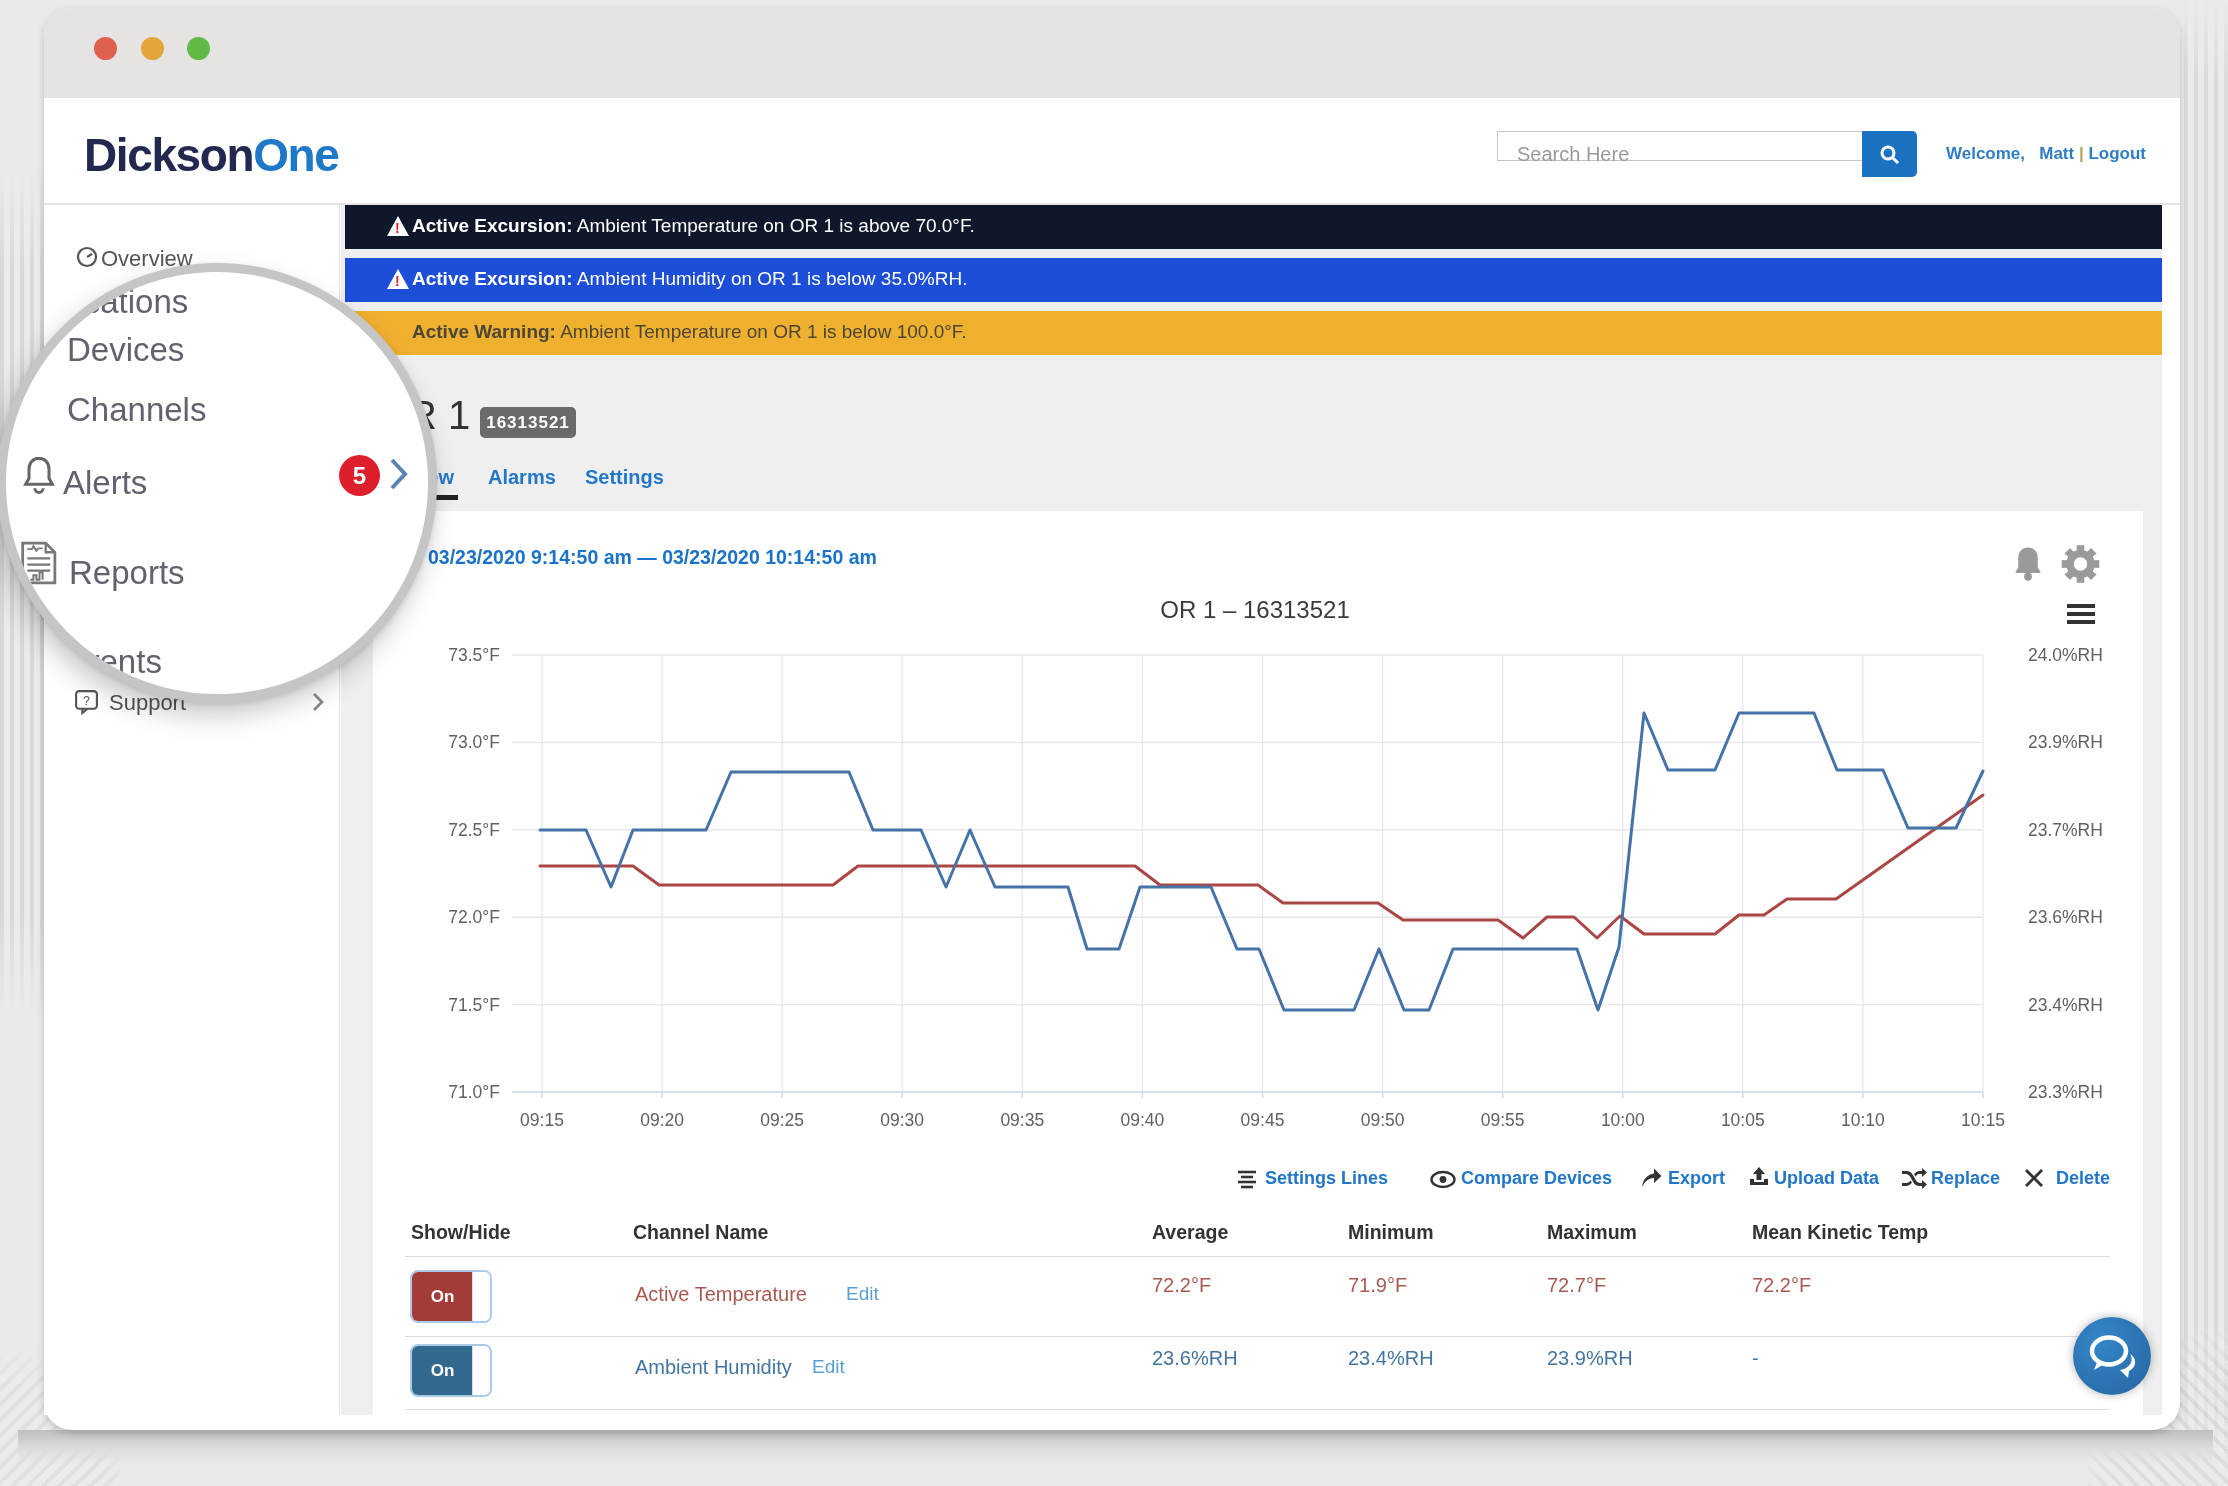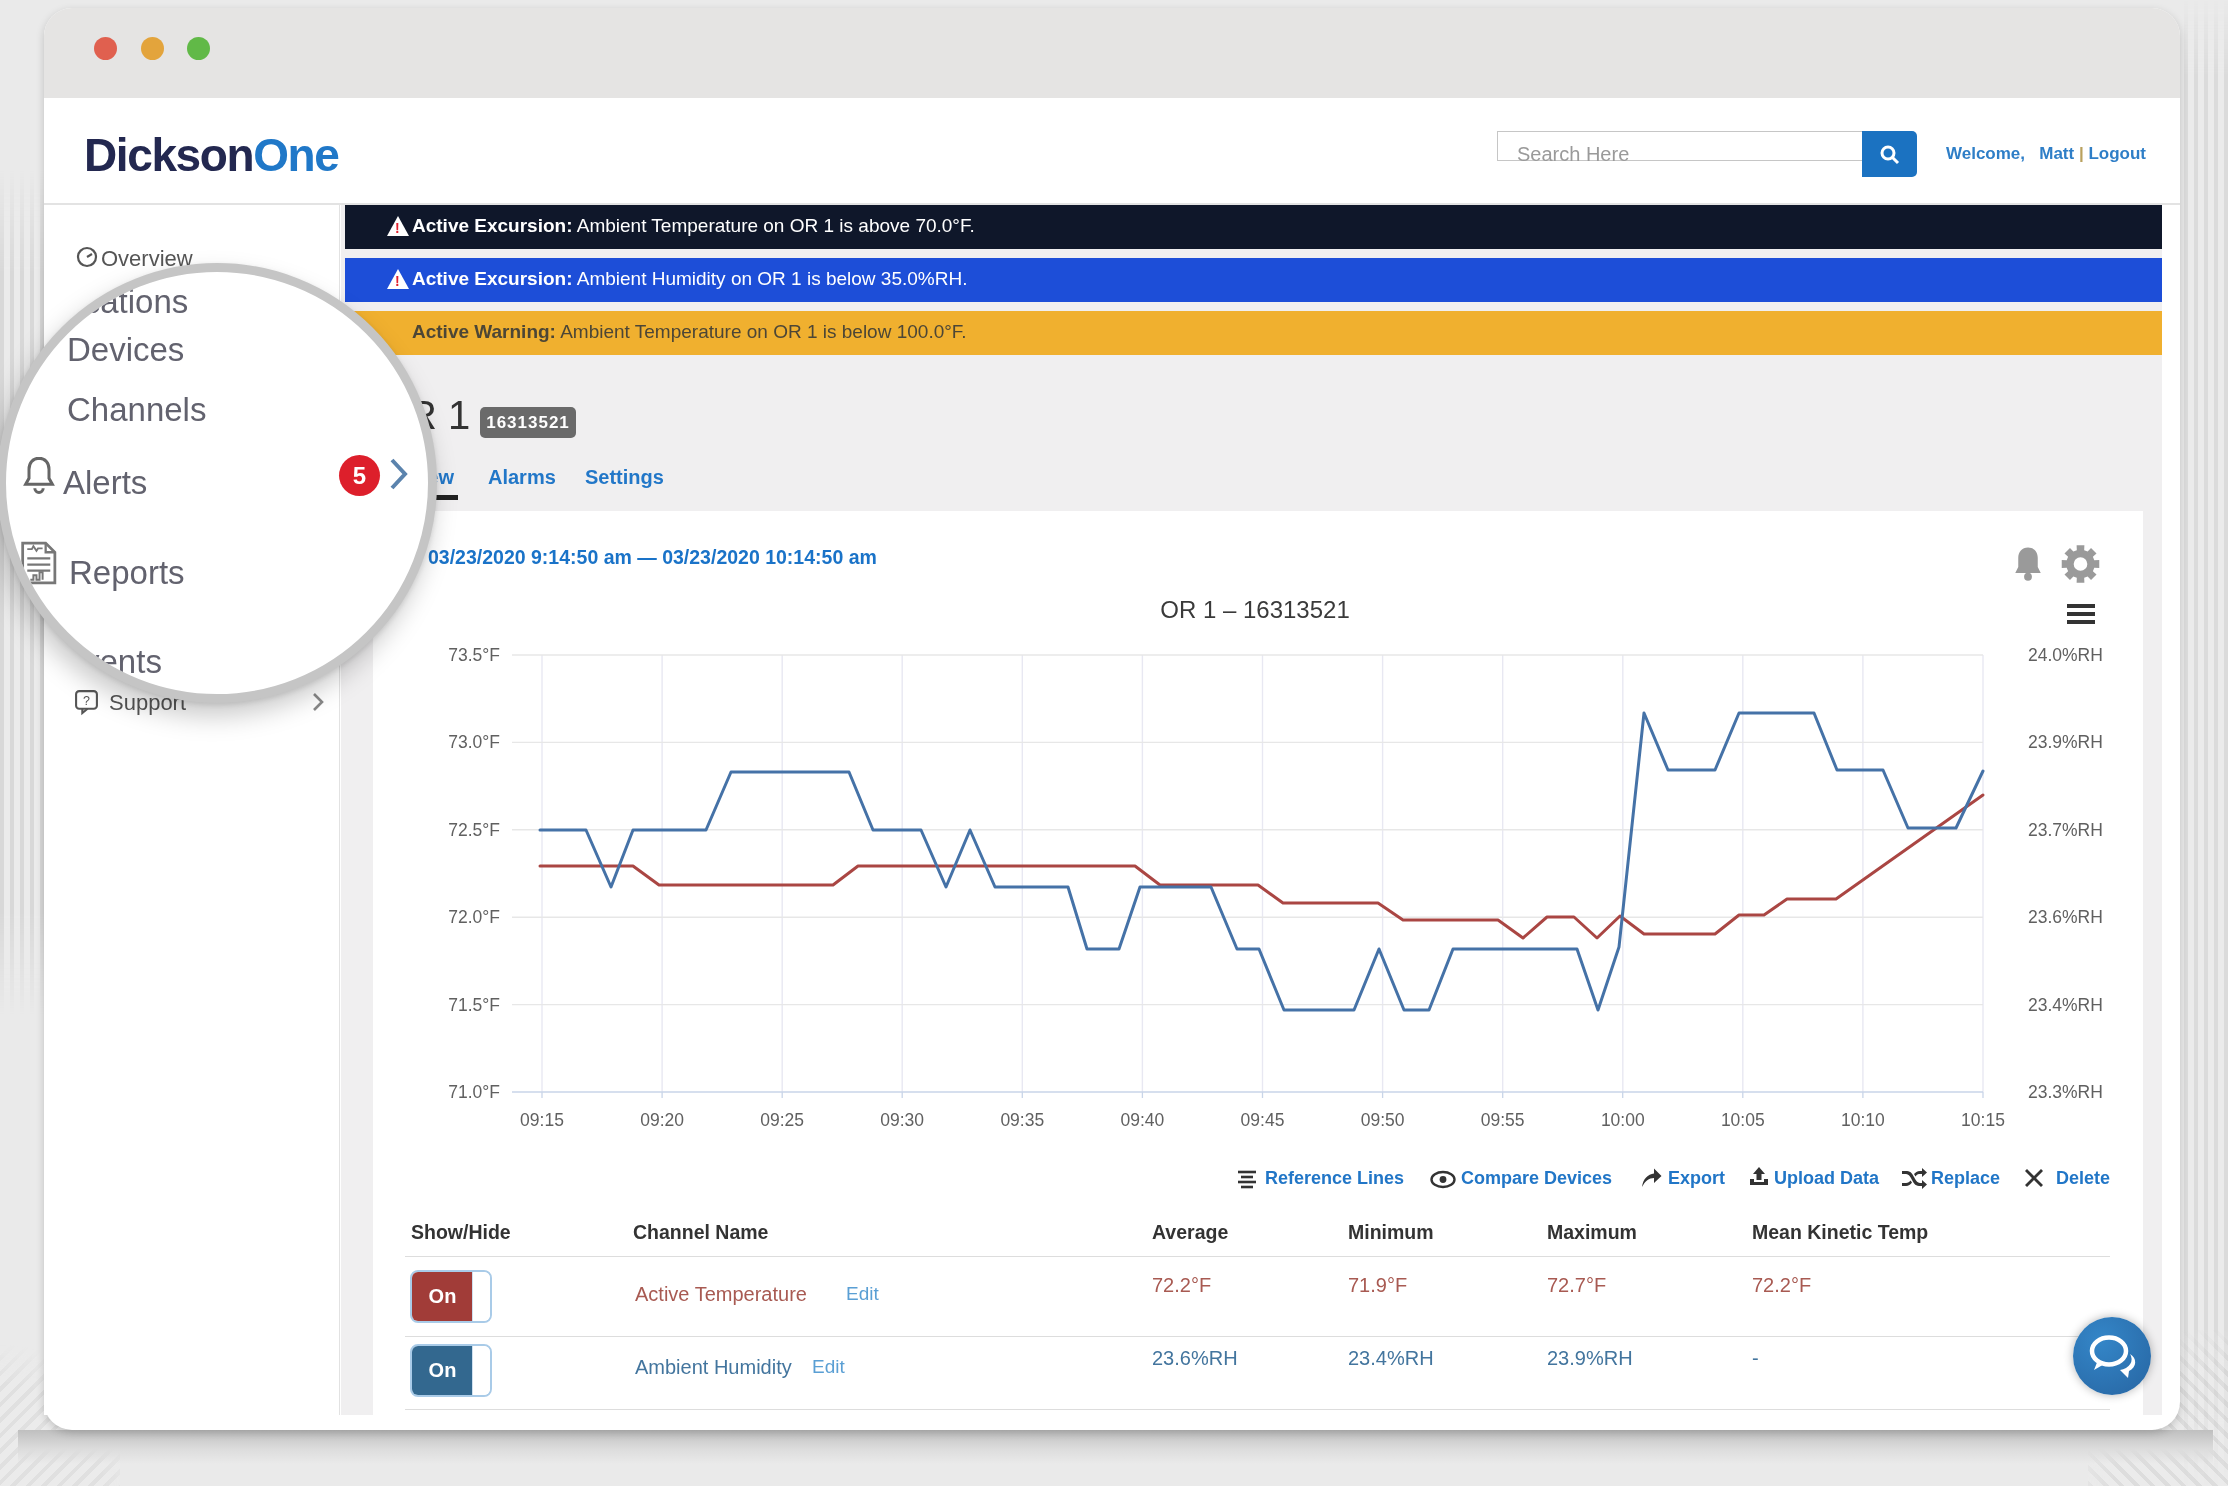--- a/index.html
+++ b/index.html
@@ -38,21 +38,21 @@
 
 .card{left:373px;top:511px;width:1770px;height:904px;background:#fff;}
 .date{left:428px;top:546px;font-size:19.5px;font-weight:bold;color:#1a73c8;}
 .ctitle{left:900px;top:596px;width:710px;text-align:center;font-size:24px;color:#3a3a3a;}
 
 .tlk{top:1168px;font-size:18px;font-weight:bold;color:#2176c7;}
 
 .th{top:1221px;font-size:19.5px;font-weight:bold;color:#333;}
 .tline{left:405px;width:1705px;height:1px;background:#ddd;}
 .tog{left:410px;width:82px;height:53px;border:2px solid #a9cbe8;border-radius:8px;background:#fff;overflow:hidden;}
-.tog .on{position:absolute;left:0;top:0;width:61px;height:100%;color:#fff;font-weight:bold;font-size:20px;text-align:center;line-height:49px;}
+.tog .on{position:absolute;left:0;top:0;width:61px;height:100%;color:#fff;font-weight:bold;font-size:17px;text-align:center;line-height:49px;}
 .tog .kn{position:absolute;right:0;top:0;width:18px;height:100%;background:#fff;border-left:1px solid #cfe0ef;}
 .rv{font-size:20px;}
 .red1{color:#a85a52;}
 .blu1{color:#43759e;}
 .edit{color:#5a9fd4;font-size:19px;}
 
 .sitem{font-size:22px;color:#555;}
 
 .mag{left:-3px;top:263px;width:440px;height:440px;border-radius:50%;background:#fff;border:9px solid #c5c5c5;
  box-shadow:-5px 13px 26px rgba(0,0,0,.21), 0 2px 5px rgba(0,0,0,.1);overflow:hidden;}
@@ -215,21 +215,21 @@
     <g fill="#333">
       <path d="M1 4 L6 4 C10 4 12 8 13 10 C14 12 16 16 19 16 L21 16 L21 13 L26 17.5 L21 22 L21 19 L18 19 C14 19 12 15 11 13 C10 11 8 7 5 7 L1 7 Z" transform="translate(0,-2)"></path>
       <path d="M1 16 L5 16 C7 16 8.5 15 9.5 13.5 L11 15.5 C9.5 17.5 7.5 19 5 19 L1 19 Z" transform="translate(0,-2)"></path>
       <path d="M13 6 C14.5 4.5 16 3 19 3 L21 3 L21 0 L26 4.5 L21 9 L21 6 L18 6 C16.5 6 15.5 7 14.5 8.5 Z" transform="translate(0,-1)"></path>
     </g>
   </svg>
 <svg style="left:2024px;top:1168px;" width="20" height="20" viewBox="0 0 20 20">
     <path d="M3 1 L10 8 L17 1 L19 3 L12 10 L19 17 L17 19 L10 12 L3 19 L1 17 L8 10 L1 3 Z" fill="#333"></path>
   </svg>
 
-<div class="abs tlk" style="left:1265px;">Reference Lines</div>
+<div class="abs tlk" style="left:1265px;">Settings Lines</div>
 <div class="abs tlk" style="left:1461px;">Compare Devices</div>
 <div class="abs tlk" style="left:1668px;">Export</div>
 <div class="abs tlk" style="left:1774px;">Upload Data</div>
 <div class="abs tlk" style="left:1931px;">Replace</div>
 <div class="abs tlk" style="left:2056px;">Delete</div>
 
 <div class="abs th" style="left:411px;">Show/Hide</div>
 <div class="abs th" style="left:633px;">Channel Name</div>
 <div class="abs th" style="left:1152px;">Average</div>
 <div class="abs th" style="left:1348px;">Minimum</div>

